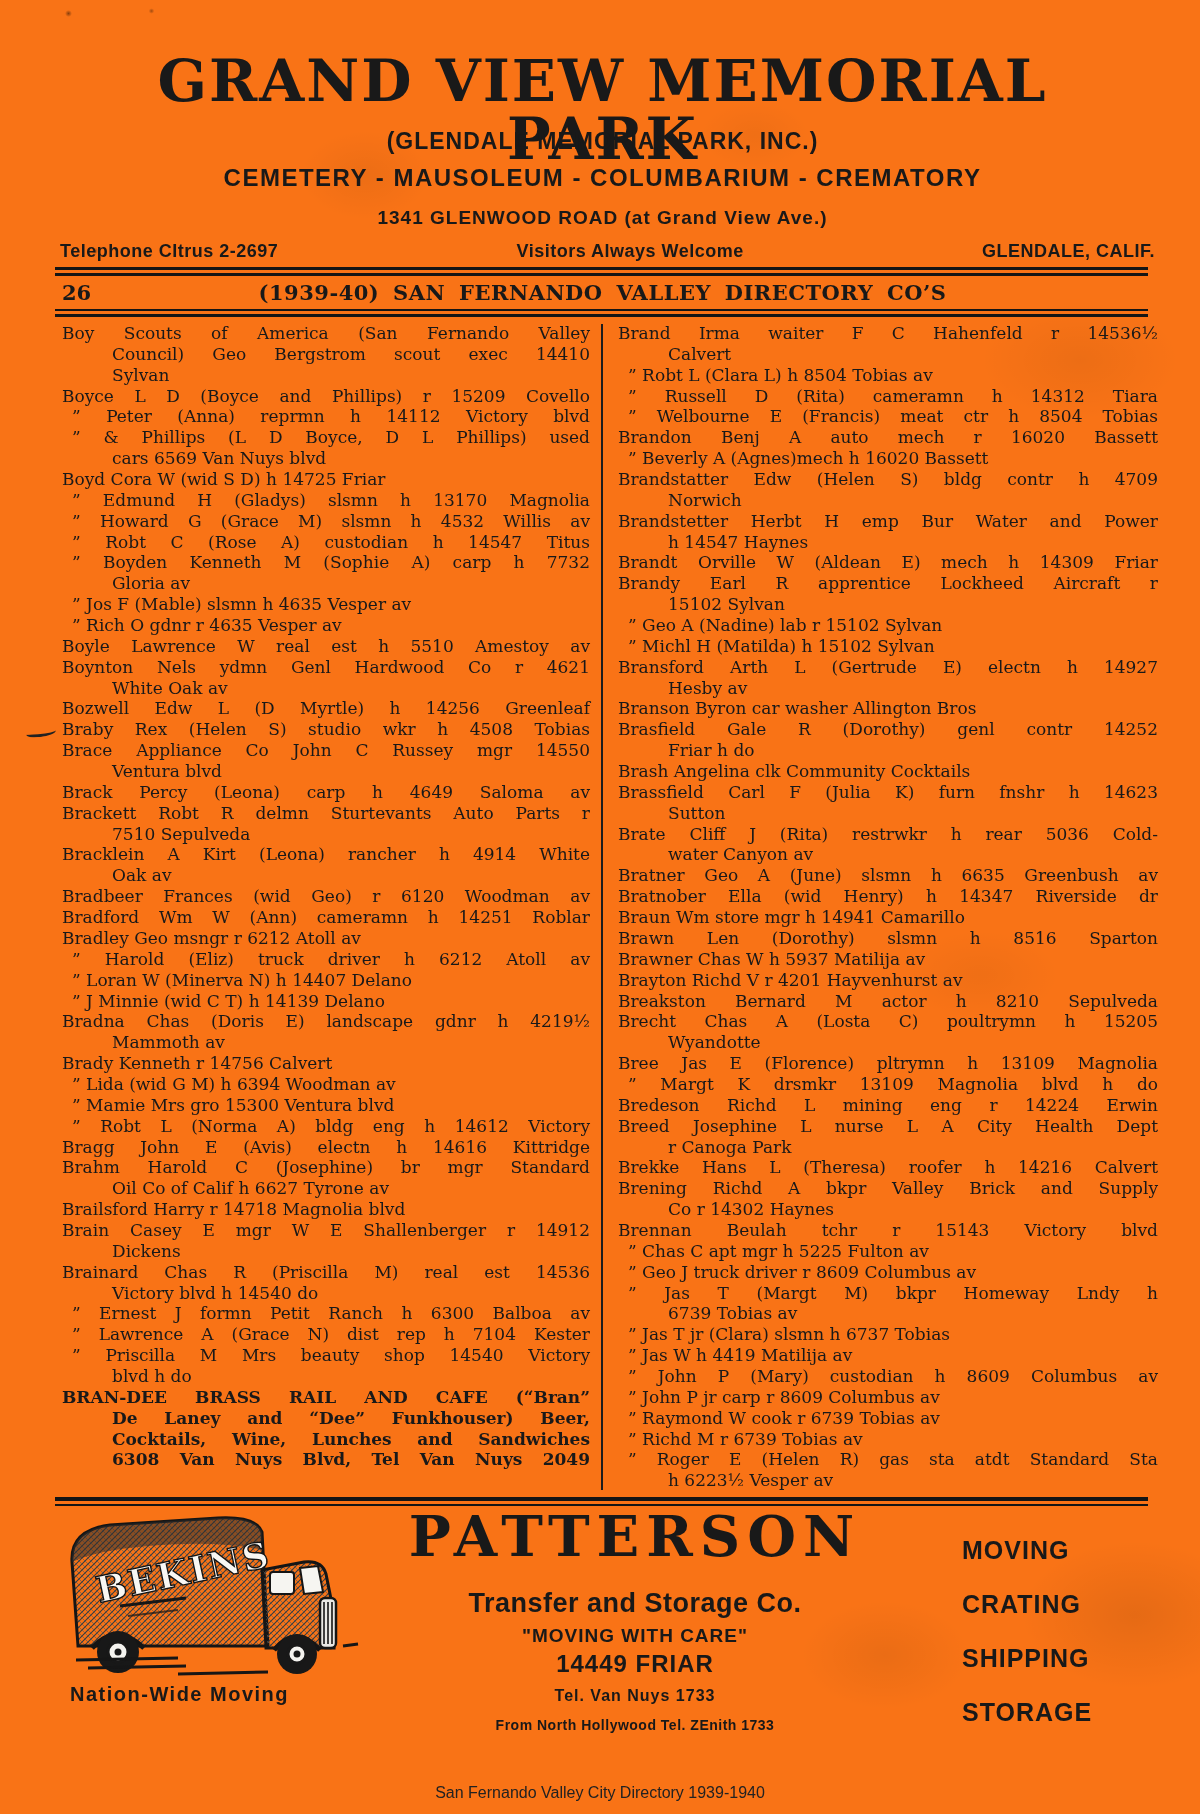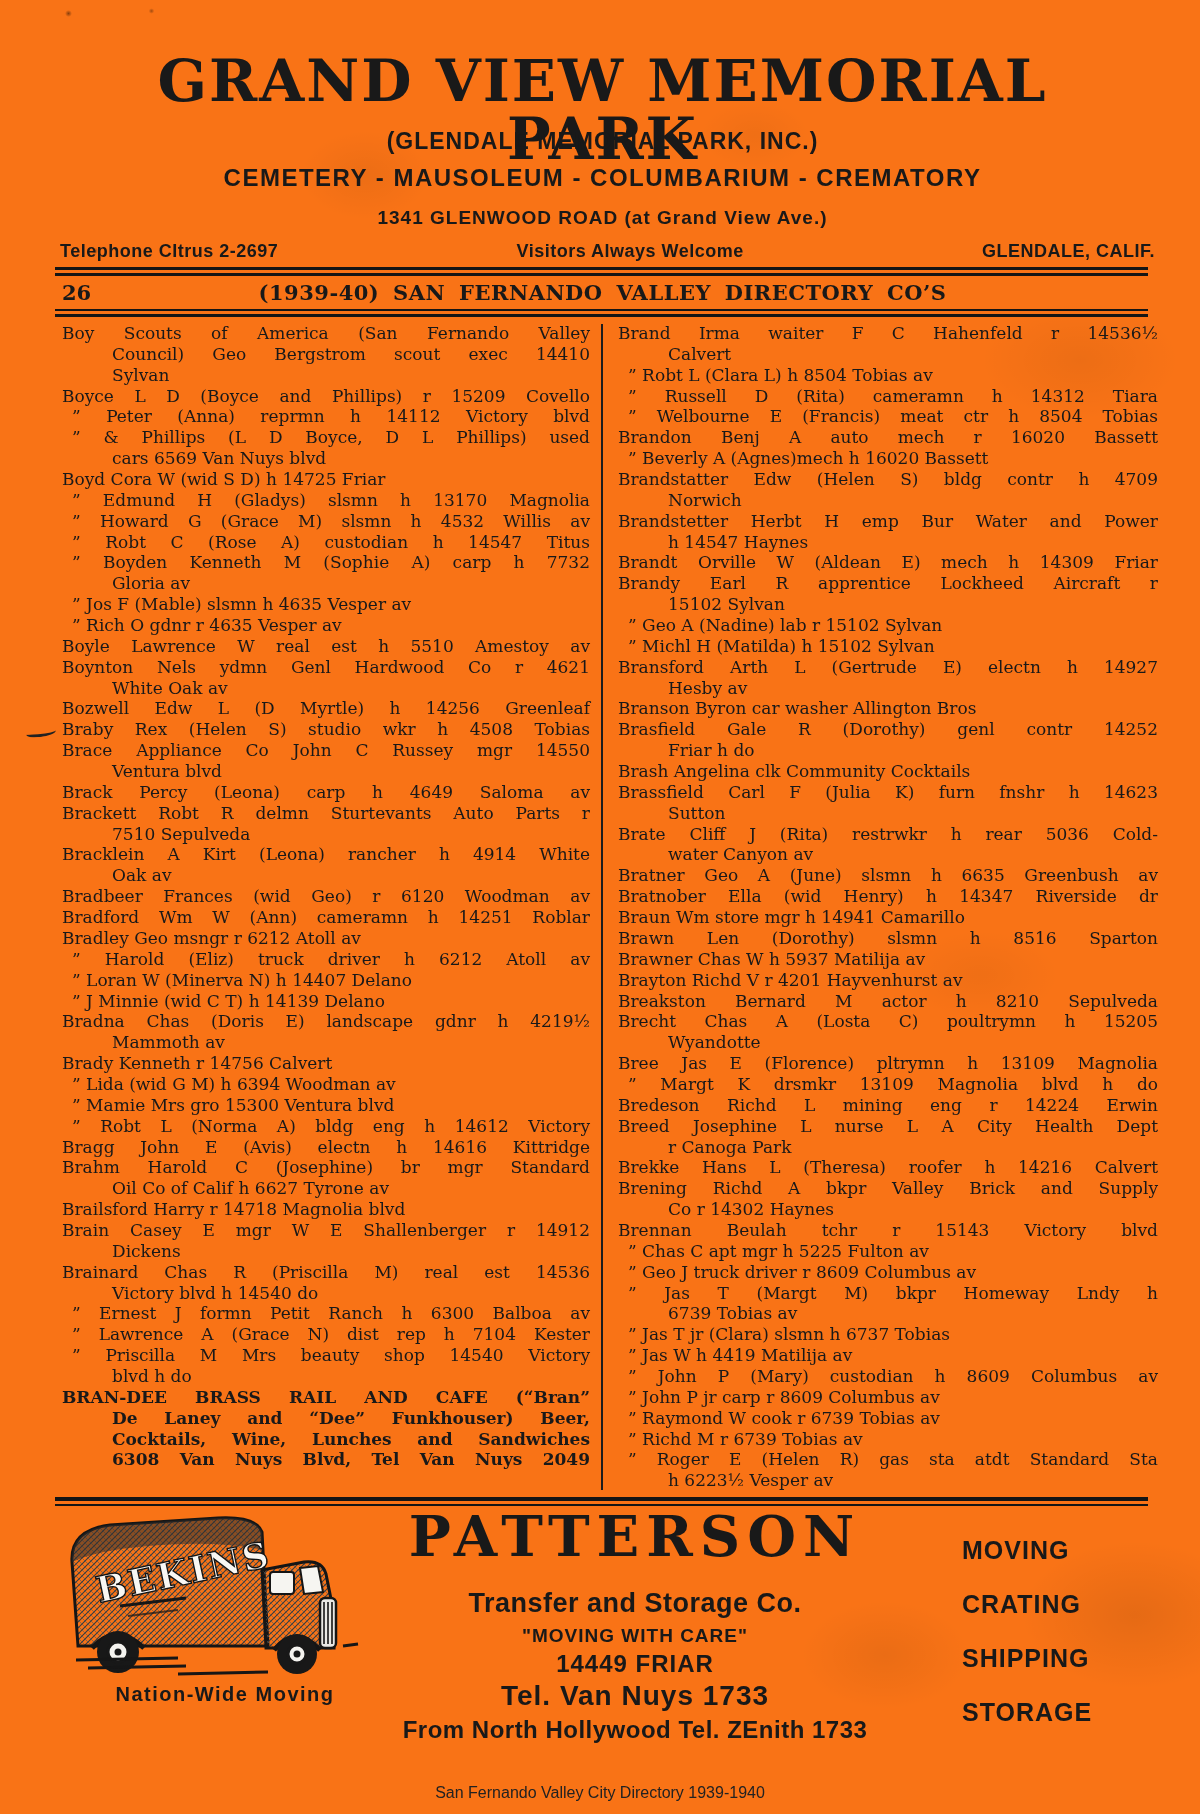--- a/index.html
+++ b/index.html
@@ -47,29 +47,29 @@
   .col-right{left:618px;width:540px;}
   .divider{position:absolute;left:601px;top:324px;width:2px;height:1166px;background:#1c1c1c;}
   .line{position:relative;white-space:nowrap;}
   .line.i1{padding-left:10px;}
   .line.i2{padding-left:50px;}
   .line.j{white-space:normal;text-align:justify;text-align-last:justify;}
   .line.b{font-weight:bold;}
   .mmark{position:absolute;left:-36px;top:9px;width:30px;height:6px;border-bottom:3px solid #222;border-radius:0 0 60% 40%;transform:rotate(-5deg);}
   
   .truck-wrap{position:absolute;left:58px;top:1510px;width:340px;height:172px;}
-  .truck-caption{position:absolute;left:70px;top:1683px;width:310px;text-align:center;
+  .truck-caption{position:absolute;left:70px;top:1683px;width:310px;
       font-family:"Liberation Sans",sans-serif;font-weight:bold;font-size:20px;letter-spacing:1.5px;}
   .ad-center{position:absolute;left:392px;top:1508px;width:486px;text-align:center;}
   .ad-title{font-size:56px;font-weight:bold;letter-spacing:7px;line-height:1;}
   .ad-sub{margin-top:24px;font-family:Liberation Sans, sans-serif;font-weight:bold;font-size:27px;letter-spacing:.5px;}
   .ad-slogan{margin-top:6px;font-family:"Liberation Sans",sans-serif;font-weight:bold;font-size:19px;letter-spacing:1px;}
   .ad-addr{margin-top:3px;font-family:"Liberation Sans",sans-serif;font-weight:bold;font-size:24px;letter-spacing:1px;}
-  .ad-tel1{margin-top:2px;font-family:"Liberation Sans",sans-serif;font-weight:bold;font-size:28px;letter-spacing:1px;}
-  .ad-tel2{margin-top:4px;font-family:"Liberation Sans",sans-serif;font-weight:bold;font-size:24px;letter-spacing:.5px;}
+  .ad-tel1{margin-top:9px;font-family:"Liberation Sans",sans-serif;font-weight:bold;font-size:16px;letter-spacing:1px;}
+  .ad-tel2{margin-top:12px;font-family:"Liberation Sans",sans-serif;font-weight:bold;font-size:14px;letter-spacing:.5px;}
   .ad-services{position:absolute;left:962px;top:1524px;font-family:"Liberation Sans",sans-serif;font-weight:bold;font-size:25px;letter-spacing:1px;}
   .ad-service{height:42px;margin-top:12px;}
   
   .footer{position:absolute;left:0;top:1784px;width:1200px;text-align:center;
       font-family:"Liberation Sans",sans-serif;font-size:16px;color:#222;}
 </style>
 </head>
 <body>
 
 <div class="page">

